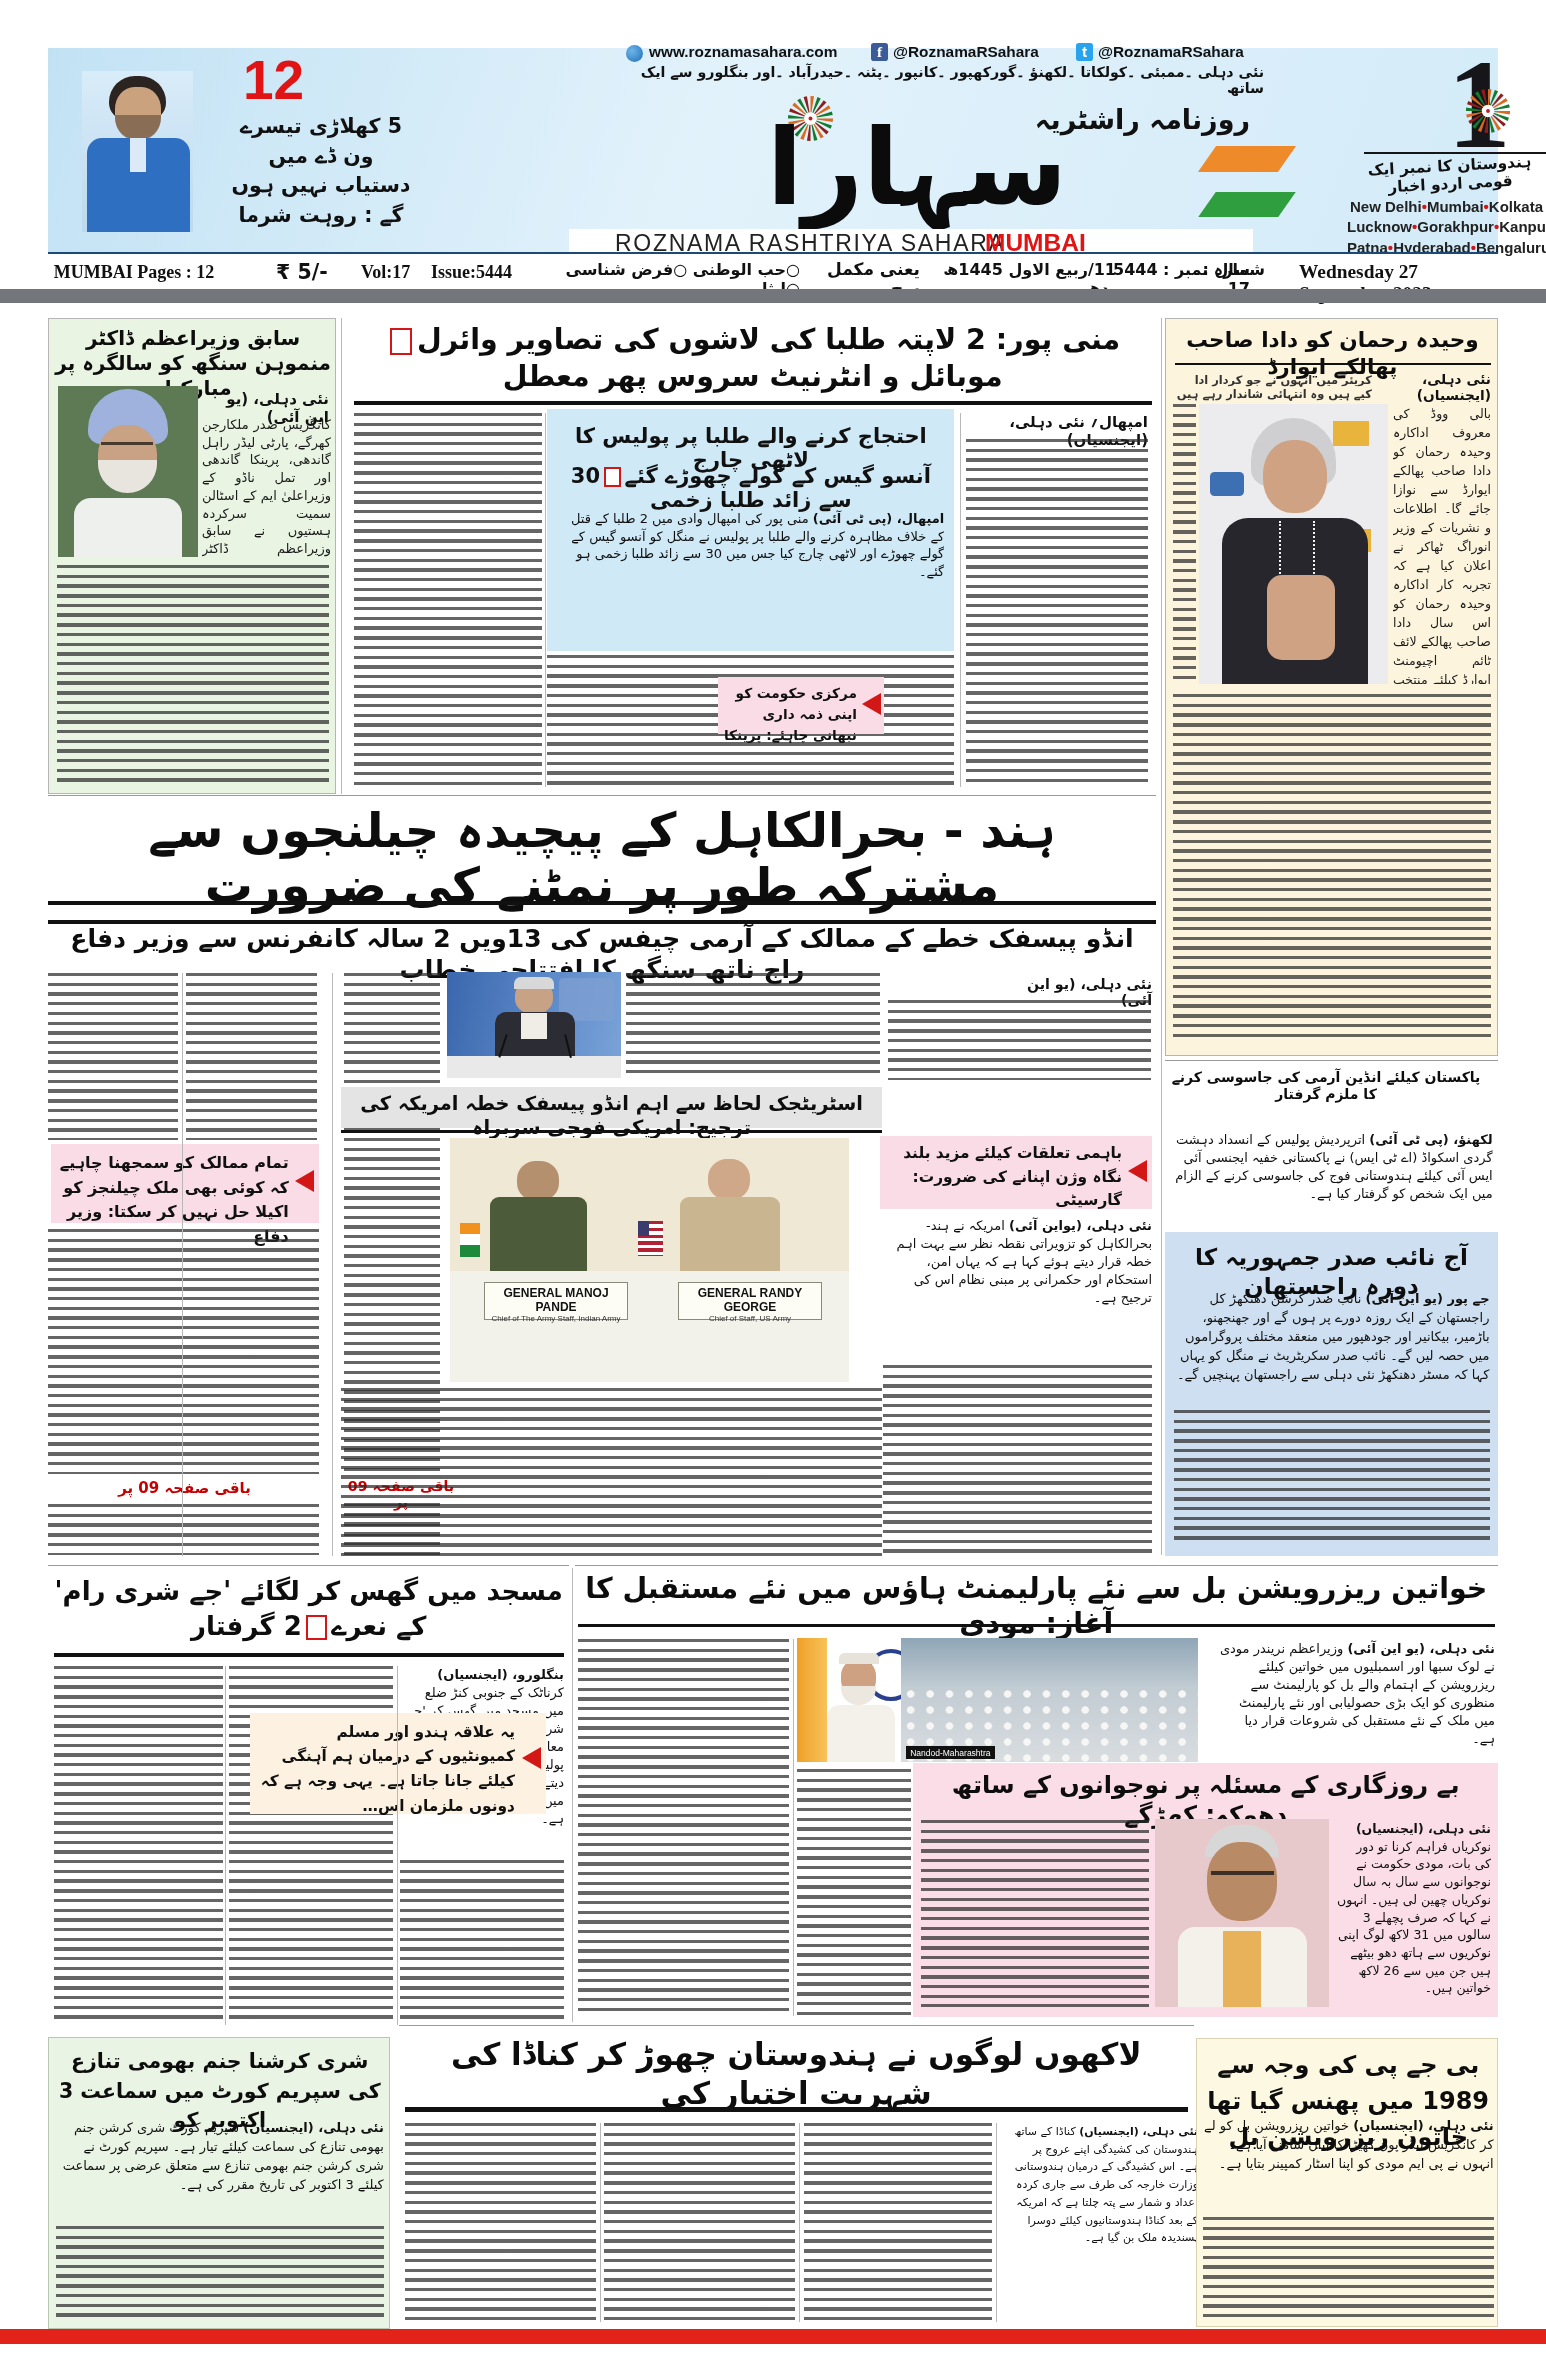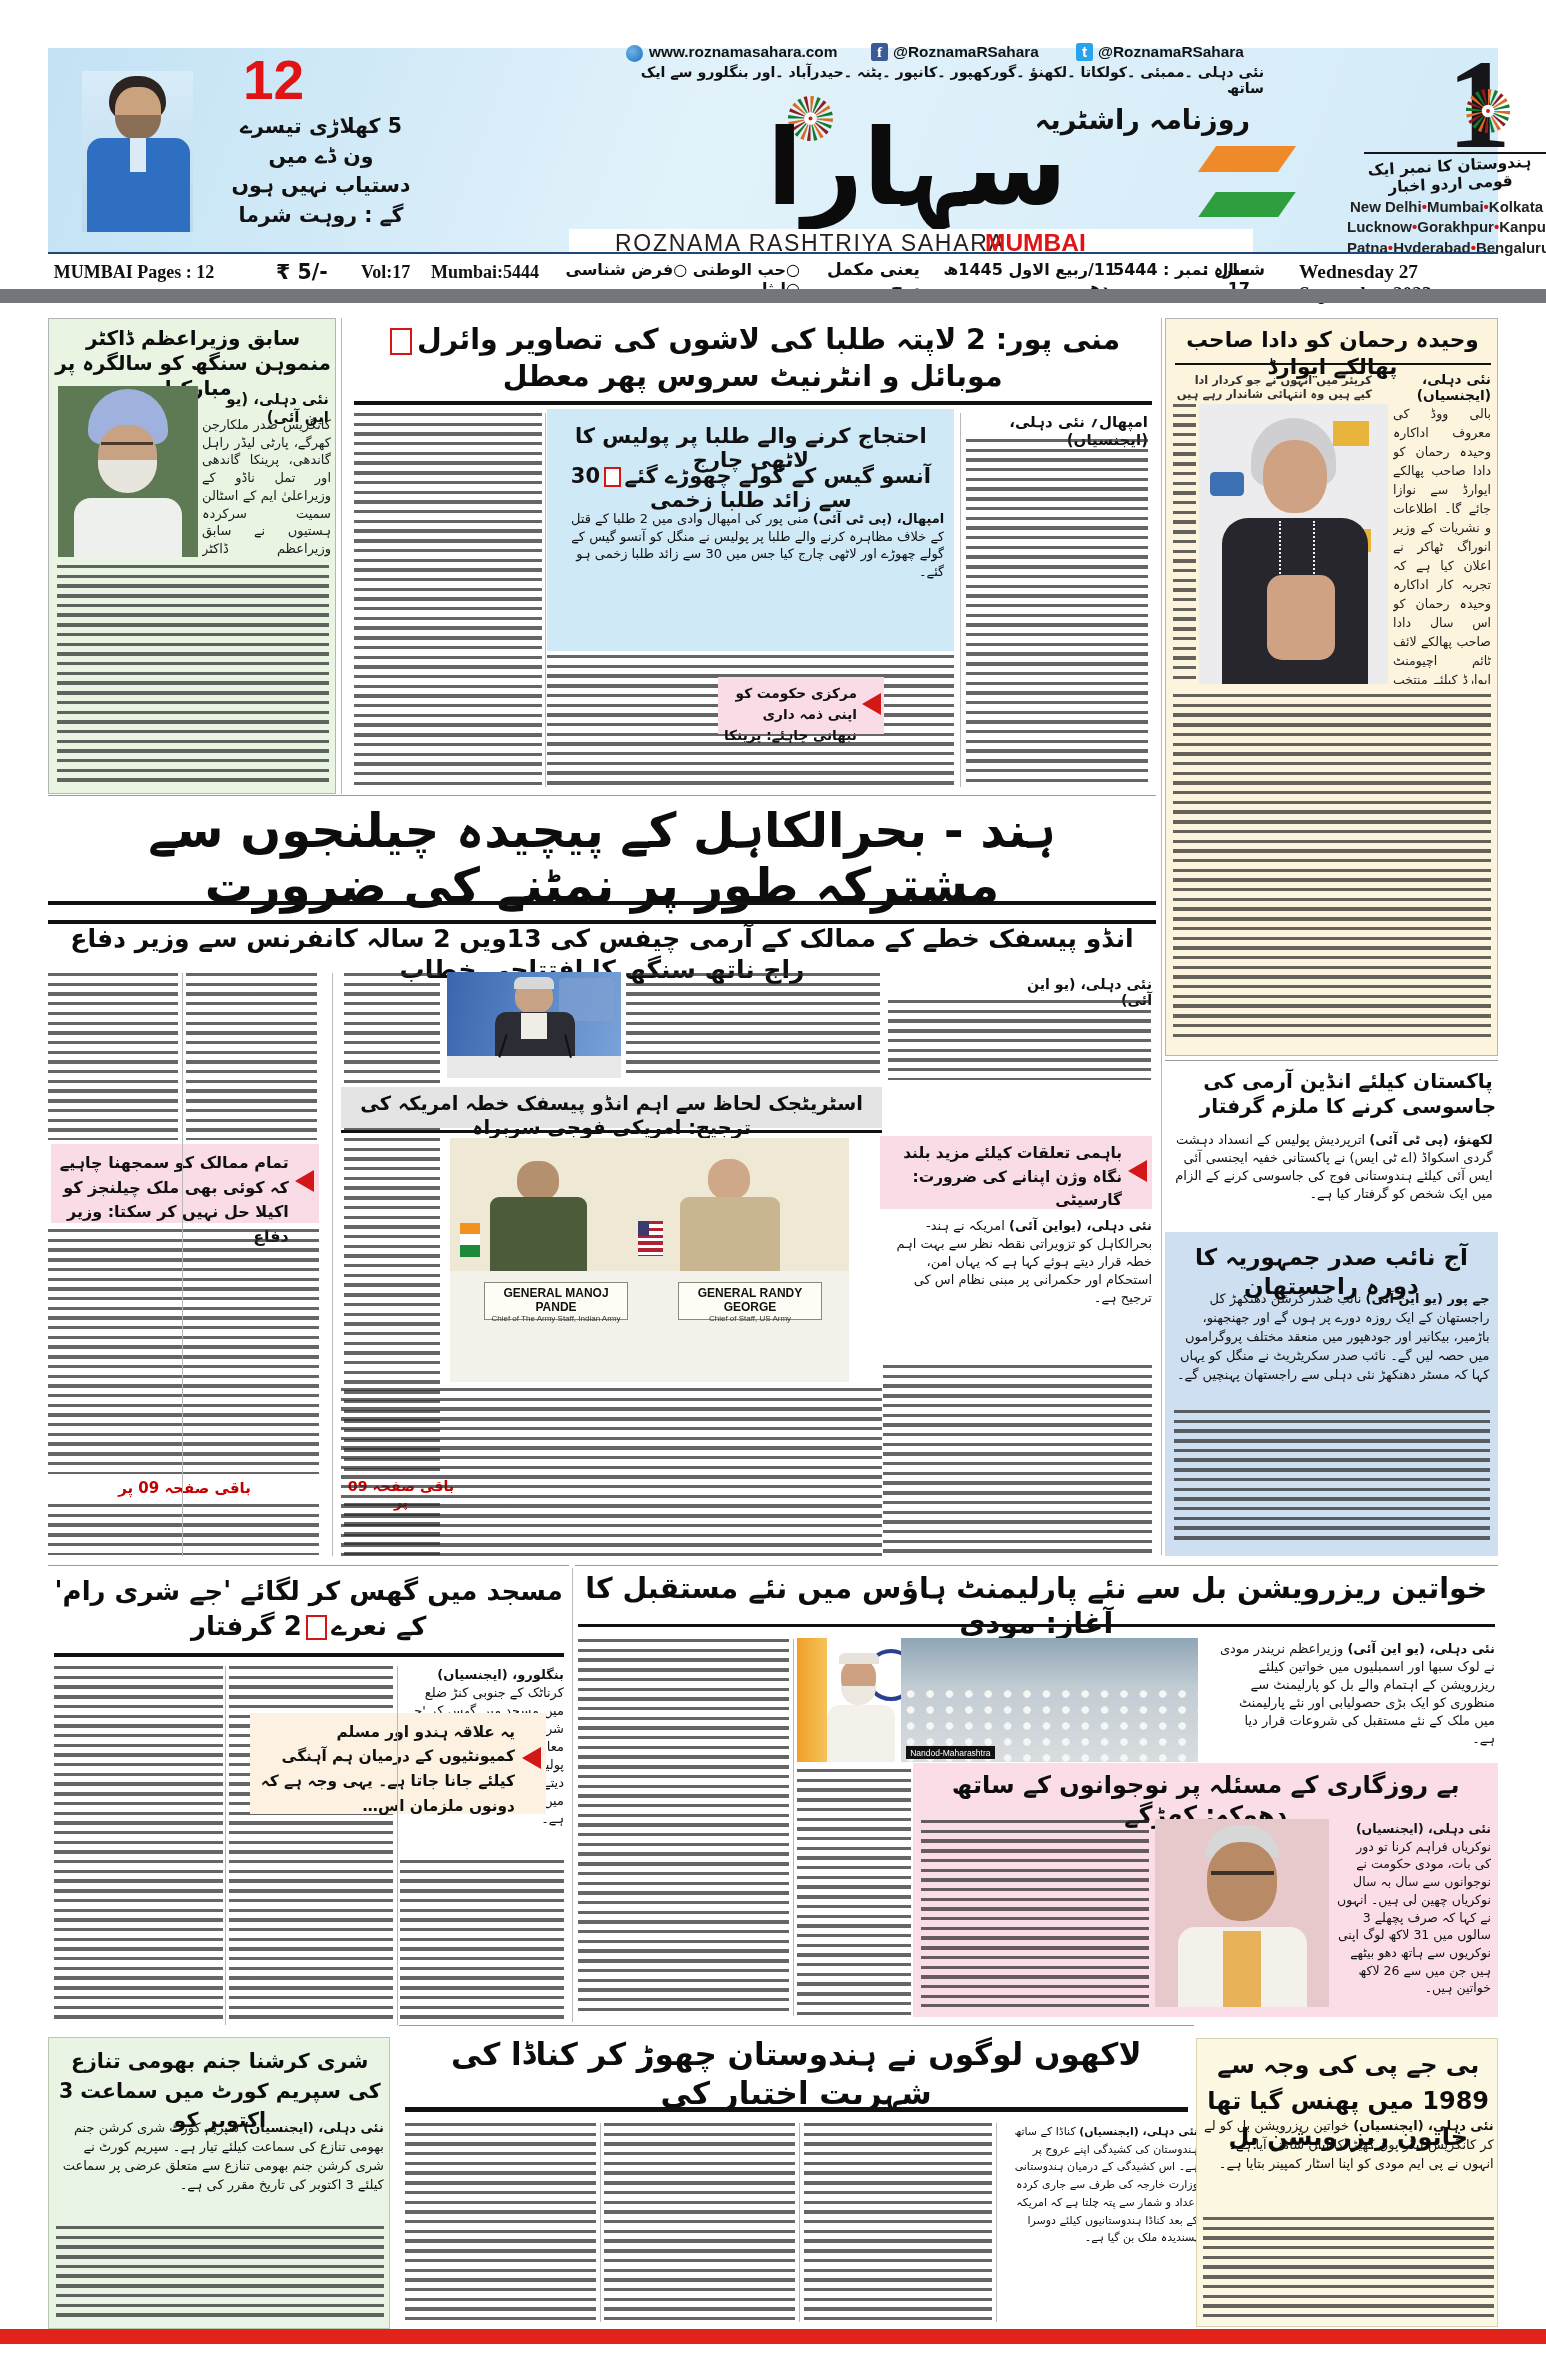--- a/index.html
+++ b/index.html
@@ -126,21 +126,21 @@
     <div><span>Lucknow</span><span style="color:#d31616;">•</span><span>Gorakhpur</span><span style="color:#d31616;">•</span><span>Kanpur</span></div>
     <div><span>Patna</span><span style="color:#d31616;">•</span><span>Hyderabad</span><span style="color:#d31616;">•</span><span>Bengaluru</span></div>
   </div>
 </div>
 
 <div class="abs" style="left:48px;top:252px;width:1450px;height:1.7px;background:#1d4a75;"></div>
 <div class="abs" style="left:48px;top:254px;width:1450px;height:34px;background:#fff;">
   <span class="abs latin b" style="left:5.7px;top:8px;font-size:18px;">MUMBAI Pages : 12</span>
   <span class="abs b" style="left:228px;top:5.7px;font-size:20.5px;">₹ 5/-</span>
   <span class="abs latin b" style="left:313px;top:8px;font-size:18px;">Vol:17</span>
-  <span class="abs latin b" style="left:383px;top:8px;font-size:18px;">Mumbai:5444</span>
+  <span class="abs latin b" style="left:383px;top:8px;font-size:18px;">Issue:5444</span>
   <span class="abs rtl b" style="left:513px;top:5.7px;width:239px;font-size:16px;">○حب الوطنی ○فرض شناسی ○ایثار</span>
   <span class="abs rtl b" style="left:758px;top:4.6px;width:114px;font-size:17px;">یعنی مکمل سچ</span>
   <span class="abs rtl b" style="left:880px;top:5.7px;width:188px;font-size:16px;">11/ربیع الاول 1445ھ بدھ</span>
   <span class="abs rtl b" style="left:1128px;top:5.7px;width:74px;font-size:16px;">سال : 17</span>
   <span class="abs rtl b" style="left:1065px;top:5.7px;width:165px;font-size:16px;text-align:left;">شمارہ نمبر : 5444</span>
   <span class="abs latin b" style="left:1251px;top:6.8px;font-size:19.4px;">Wednesday 27 September 2023</span>
 </div>
 <div class="abs greybar" style="left:0;top:289px;width:1546px;height:13.7px;"></div>
 
 <div class="box" style="left:48px;top:318px;width:288px;height:476px;background:#e9f4e3;">
@@ -270,21 +270,21 @@
     <span>امریکہ نے ہند-بحرالکاہل کو تزویراتی نقطہ نظر سے بہت اہم خطہ قرار دیتے ہوئے کہا ہے کہ یہاں امن، استحکام اور حکمرانی پر مبنی نظام اس کی ترجیح ہے۔</span>
   </div>
   <div class="greek abs" style="left:835px;top:570px;width:269px;height:191px;"></div>
   <div class="greek abs" style="left:293px;top:593px;width:541px;height:168px;"></div>
   <div class="vline" style="left:134px;top:178px;height:583px;"></div>
   <div class="vline" style="left:284px;top:178px;height:583px;"></div>
 </div>
 
 <div class="abs" style="left:1165px;top:1063px;width:333px;height:165px;background:#fff;">
   <div class="hline thin" style="left:0;top:-3.4px;width:333px;"></div>
-  <div class="abs rtl ctr hl" style="left:22px;top:5.7px;width:322px;font-size:20px;">پاکستان کیلئے انڈین آرمی کی جاسوسی کرنے کا ملزم گرفتار</div>
+  <div class="abs rtl ctr hl" style="left:0;top:5.7px;width:322px;font-size:14px;">پاکستان کیلئے انڈین آرمی کی جاسوسی کرنے کا ملزم گرفتار</div>
   <div class="abs rtl" style="left:5.7px;top:68px;width:322px;font-size:13px;line-height:18px;height:90px;overflow:hidden;">
     <span class="dl">لکھنؤ، (پی ٹی آئی)</span>
     <span>اترپردیش پولیس کے انسداد دہشت گردی اسکواڈ (اے ٹی ایس) نے پاکستانی خفیہ ایجنسی آئی ایس آئی کیلئے ہندوستانی فوج کی جاسوسی کرنے کے الزام میں ایک شخص کو گرفتار کیا ہے۔</span>
   </div>
 </div>
 
 <div class="abs" style="left:1165px;top:1232px;width:333px;height:324px;background:#cddff0;">
   <div class="abs rtl ctr hl" style="left:8.5px;top:11.4px;width:316px;font-size:23px;">آج نائب صدر جمہوریہ کا دورہ راجستھان</div>
   <div class="abs rtl" style="left:8.5px;top:57px;width:316px;font-size:13px;line-height:19px;height:114px;overflow:hidden;">
     <span class="dl">جے پور (یو این آئی)</span>

